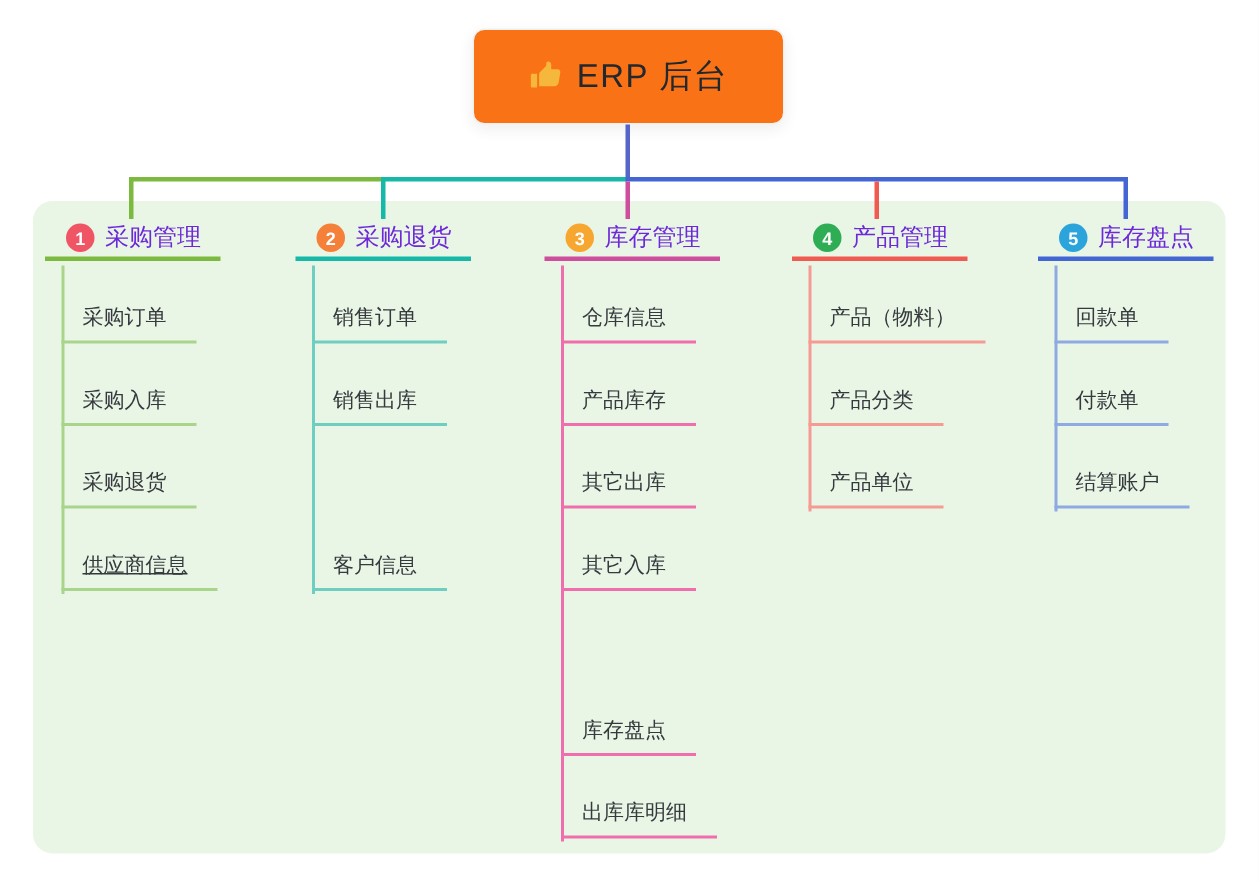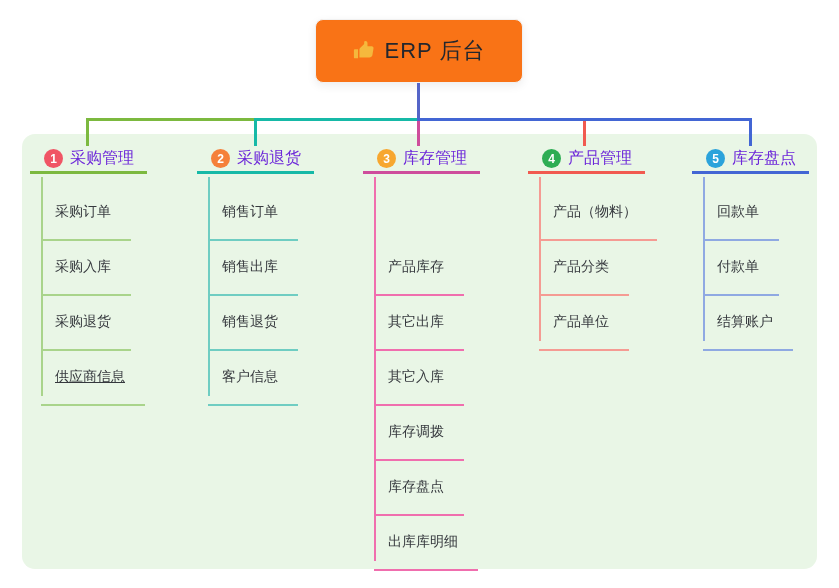--- a/index.html
+++ b/index.html
@@ -18,21 +18,21 @@
 
   .branch-column{position:absolute;}
   .branch-header{display:flex;align-items:center;height:28px;padding-left:14px;box-sizing:border-box;
     border-bottom:3px solid #ccc;width:100%;}
   .badge{width:19px;height:19px;border-radius:50%;color:#fff;font-size:12px;font-weight:bold;
     display:inline-flex;align-items:center;justify-content:center;margin-right:7px;flex:0 0 auto;}
   .branch-title{font-size:16px;color:#6d28d9;font-weight:500;white-space:nowrap;}
 
   .vline{position:absolute;width:2px;}
   .child-node{position:absolute;left:11px;white-space:nowrap;font-size:14px;color:#36393e;
-    line-height:20px;padding:0 20px 18px 14px;border-bottom:2px solid #ccc;}
+    line-height:20px;padding:0 20px 6px 14px;border-bottom:2px solid #ccc;}
 </style>
 </head>
 <body>
 
 <div class="canvas">
 
   <div class="panel" style="background-color: rgb(233, 246, 230);"></div>
 
   <div class="root-node">
     <span style="width:22px;height:22px;">
@@ -68,33 +68,32 @@
         <div class="child-node" style="top: 220px; border-bottom-color: rgb(169, 212, 139); text-decoration: underline;">供应商信息</div>
       </div>
       <div class="branch-column" style="left: 197px; top: 146px; width: 117px; height: 260px;">
         <div class="branch-header" style="border-bottom-color: rgb(22, 185, 167);">
           <span class="badge" style="background-color: rgb(245, 128, 58);">2</span>
           <span class="branch-title">采购退货</span>
         </div>
         <div class="vline" style="left: 11px; top: 31px; height: 219px; background-color: rgb(111, 205, 194);"></div>
         <div class="child-node" style="top: 55px; border-bottom-color: rgb(111, 205, 194);">销售订单</div>
         <div class="child-node" style="top: 110px; border-bottom-color: rgb(111, 205, 194);">销售出库</div>
-        <div class="child-node" style="top: 165px; border-bottom-color: rgb(111, 205, 194);">销售退货</div>
         <div class="child-node" style="top: 220px; border-bottom-color: rgb(111, 205, 194);">客户信息</div>
       </div>
       <div class="branch-column" style="left: 363px; top: 146px; width: 117px; height: 425px;">
         <div class="branch-header" style="border-bottom-color: rgb(206, 77, 156);">
           <span class="badge" style="background-color: rgb(247, 167, 47);">3</span>
           <span class="branch-title">库存管理</span>
         </div>
         <div class="vline" style="left: 11px; top: 31px; height: 384px; background-color: rgb(240, 110, 174);"></div>
+        <div class="child-node" style="top: 55px; border-bottom-color: rgb(240, 110, 174);">仓库信息</div>
         <div class="child-node" style="top: 110px; border-bottom-color: rgb(240, 110, 174);">产品库存</div>
         <div class="child-node" style="top: 220px; border-bottom-color: rgb(240, 110, 174);">其它入库</div>
         <div class="child-node" style="top: 165px; border-bottom-color: rgb(240, 110, 174);">其它出库</div>
-        <div class="child-node" style="top: 275px; border-bottom-color: rgb(240, 110, 174);">库存调拨</div>
         <div class="child-node" style="top: 330px; border-bottom-color: rgb(240, 110, 174);">库存盘点</div>
         <div class="child-node" style="top: 385px; border-bottom-color: rgb(240, 110, 174);">出库库明细</div>
       </div>
       <div class="branch-column" style="left: 528px; top: 146px; width: 117px; height: 205px;">
         <div class="branch-header" style="border-bottom-color: rgb(241, 90, 80);">
           <span class="badge" style="background-color: rgb(46, 173, 84);">4</span>
           <span class="branch-title">产品管理</span>
         </div>
         <div class="vline" style="left: 11px; top: 31px; height: 164px; background-color: rgb(245, 155, 147);"></div>
         <div class="child-node" style="top: 55px; border-bottom-color: rgb(245, 155, 147);">产品（物料）</div>

